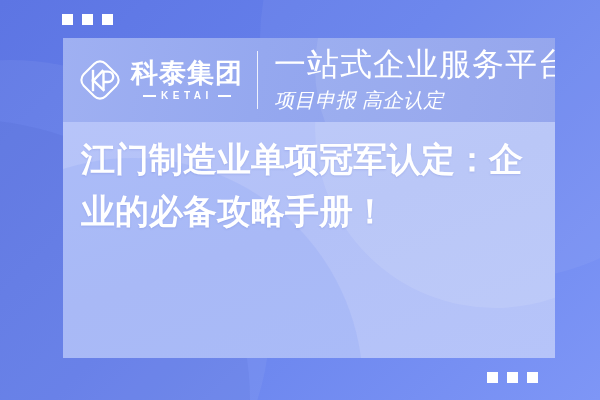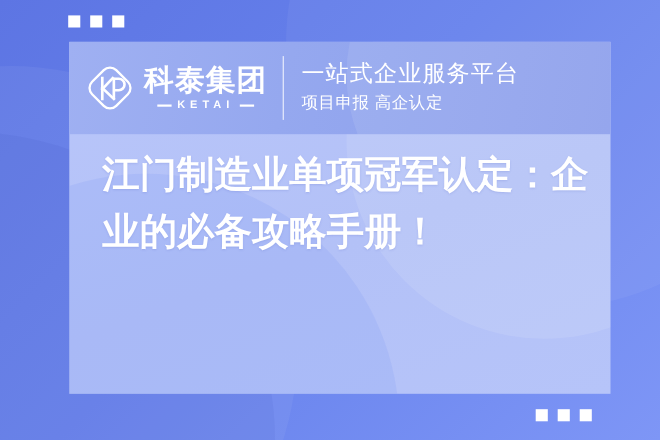--- a/index.html
+++ b/index.html
@@ -178,38 +178,39 @@
   }
 
   #tagline-block {
     display: flex;
     flex-direction: column;
     justify-content: center;
     z-index: 2;
   }
   #tagline-main {
     color: #ffffff;
-    font-size: 21px;
+    font-size: 32px;
     line-height: 1.12;
     letter-spacing: 1px;
     white-space: nowrap;
   }
   #tagline-sub {
     color: #ffffff;
-    font-size: 15px;
+    font-size: 20px;
     line-height: 1.3;
     margin-top: 4px;
     letter-spacing: 0.5px;
     white-space: nowrap;
+    font-style: italic;
   }
 
   
   #headline {
     position: absolute;
-    left: 12px;
+    left: 0;
     top: 96px;
     width: 492px;
     padding: 0 4px 0 18px;
     box-sizing: border-box;
     color: #ffffff;
     font-size: 34px;
     font-weight: bold;
     line-height: 1.52;
     letter-spacing: 0px;
     z-index: 2;

